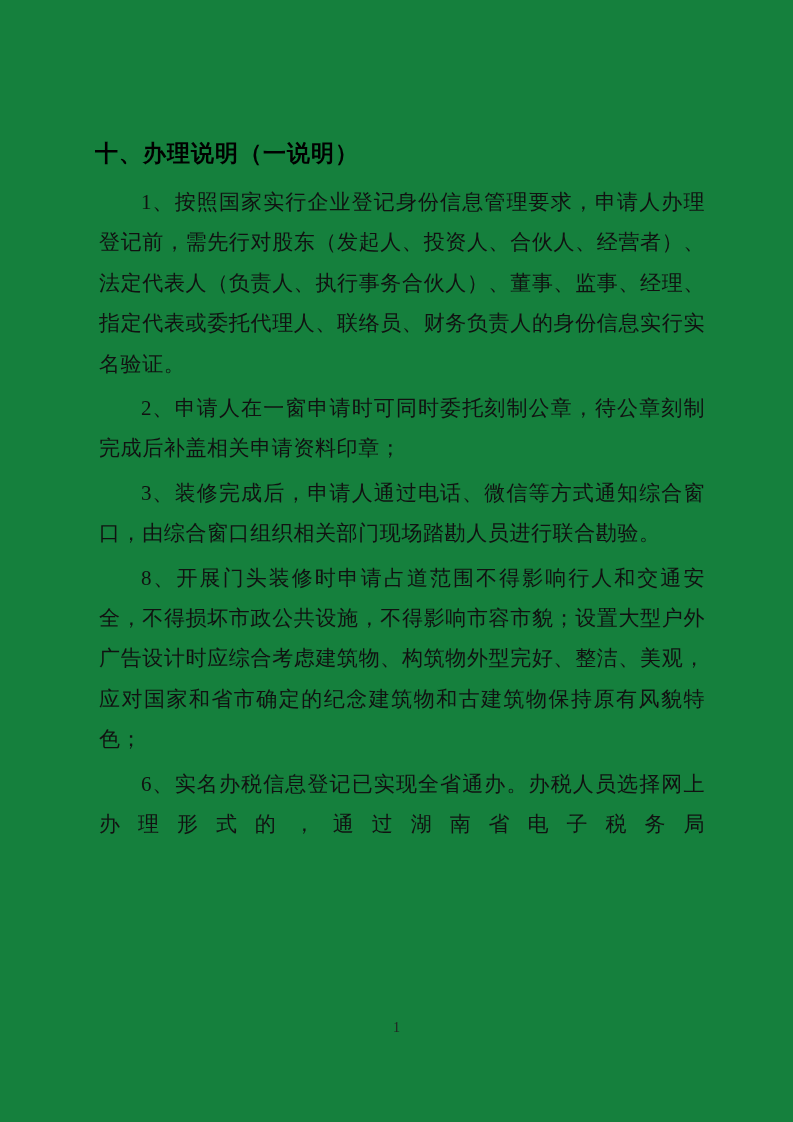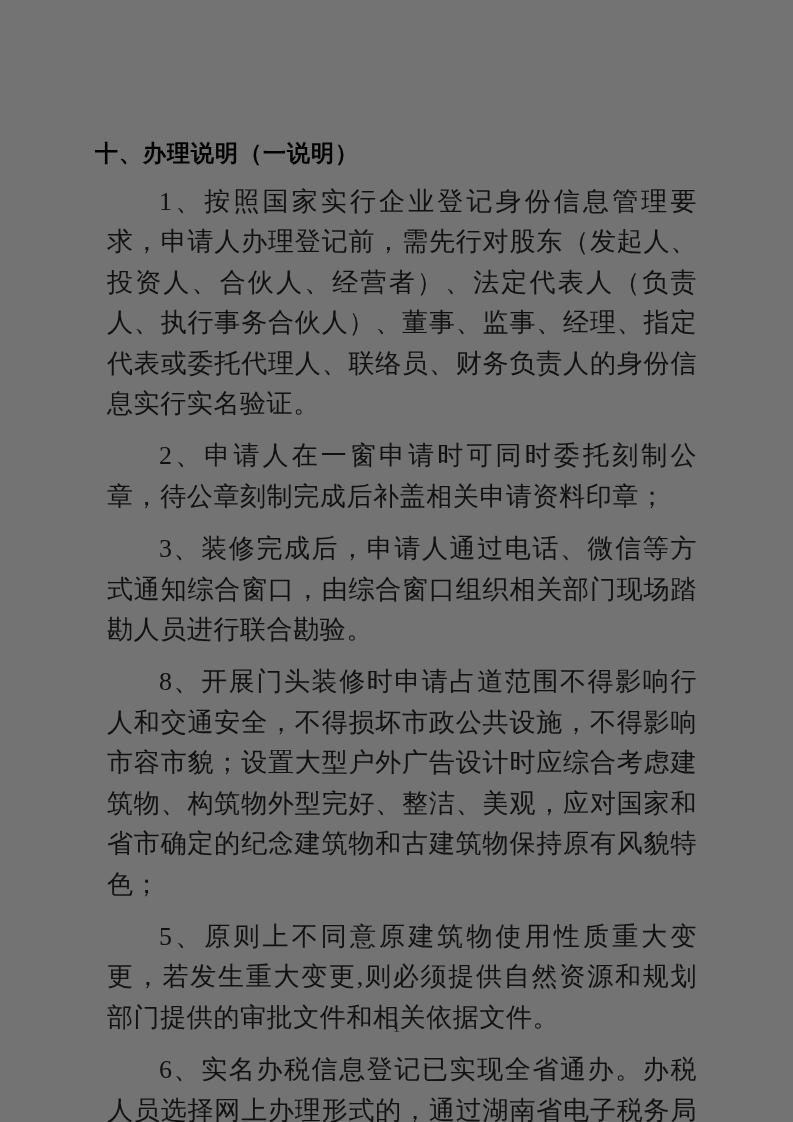--- a/index.html
+++ b/index.html
@@ -4,47 +4,47 @@
 <style>
   html, body {
     margin: 0;
     padding: 0;
     background: #ffffff;
   }
   .page {
     position: relative;
     width: 793px;
     height: 1122px;
-    background: #737373;
+    background: #15803d;
     overflow: hidden;
     font-family: "Liberation Serif", "DejaVu Serif", serif;
     color: #111111;
   }
   .content {
     position: absolute;
     left: 95px;
     top: 139px;
     width: 614px;
   }
   .doc-title {
     font-family: "Liberation Sans", "DejaVu Sans", sans-serif;
     font-weight: bold;
     font-size: 23px;
     line-height: 28px;
     letter-spacing: 1px;
     color: #000000;
     margin: 0 0 15px 0;
   }
   .para {
-    font-size: 26px;
+    font-size: 21px;
     line-height: 40.4px;
     text-align: justify;
     text-indent: 2em;
     letter-spacing: 0.6px;
-    margin: 12px;
+    margin: 4px;
     word-break: break-word;
   }
   .p-stretch {
     text-align-last: justify;
   }
   .page-footer {
     position: absolute;
     left: 0;
     top: 1020px;
     width: 100%;
@@ -58,18 +58,17 @@
 <body>
 
 <div class="page">
   <div class="content">
     <h1 class="doc-title">十、办理说明（一说明）</h1>
 
     <p class="para">1、按照国家实行企业登记身份信息管理要求，申请人办理登记前，需先行对股东（发起人、投资人、合伙人、经营者）、法定代表人（负责人、执行事务合伙人）、董事、监事、经理、指定代表或委托代理人、联络员、财务负责人的身份信息实行实名验证。</p>
     <p class="para">2、申请人在一窗申请时可同时委托刻制公章，待公章刻制完成后补盖相关申请资料印章；</p>
     <p class="para">3、装修完成后，申请人通过电话、微信等方式通知综合窗口，由综合窗口组织相关部门现场踏勘人员进行联合勘验。</p>
     <p class="para">8、开展门头装修时申请占道范围不得影响行人和交通安全，不得损坏市政公共设施，不得影响市容市貌；设置大型户外广告设计时应综合考虑建筑物、构筑物外型完好、整洁、美观，应对国家和省市确定的纪念建筑物和古建筑物保持原有风貌特色；</p>
-    <p class="para">5、原则上不同意原建筑物使用性质重大变更，若发生重大变更,则必须提供自然资源和规划部门提供的审批文件和相关依据文件。</p>
     <p class="para p-stretch">6、实名办税信息登记已实现全省通办。办税人员选择网上办理形式的，通过湖南省电子税务局</p>
   </div>
 
   <div class="page-footer">1</div>
 </div>
 
 </body></html>

